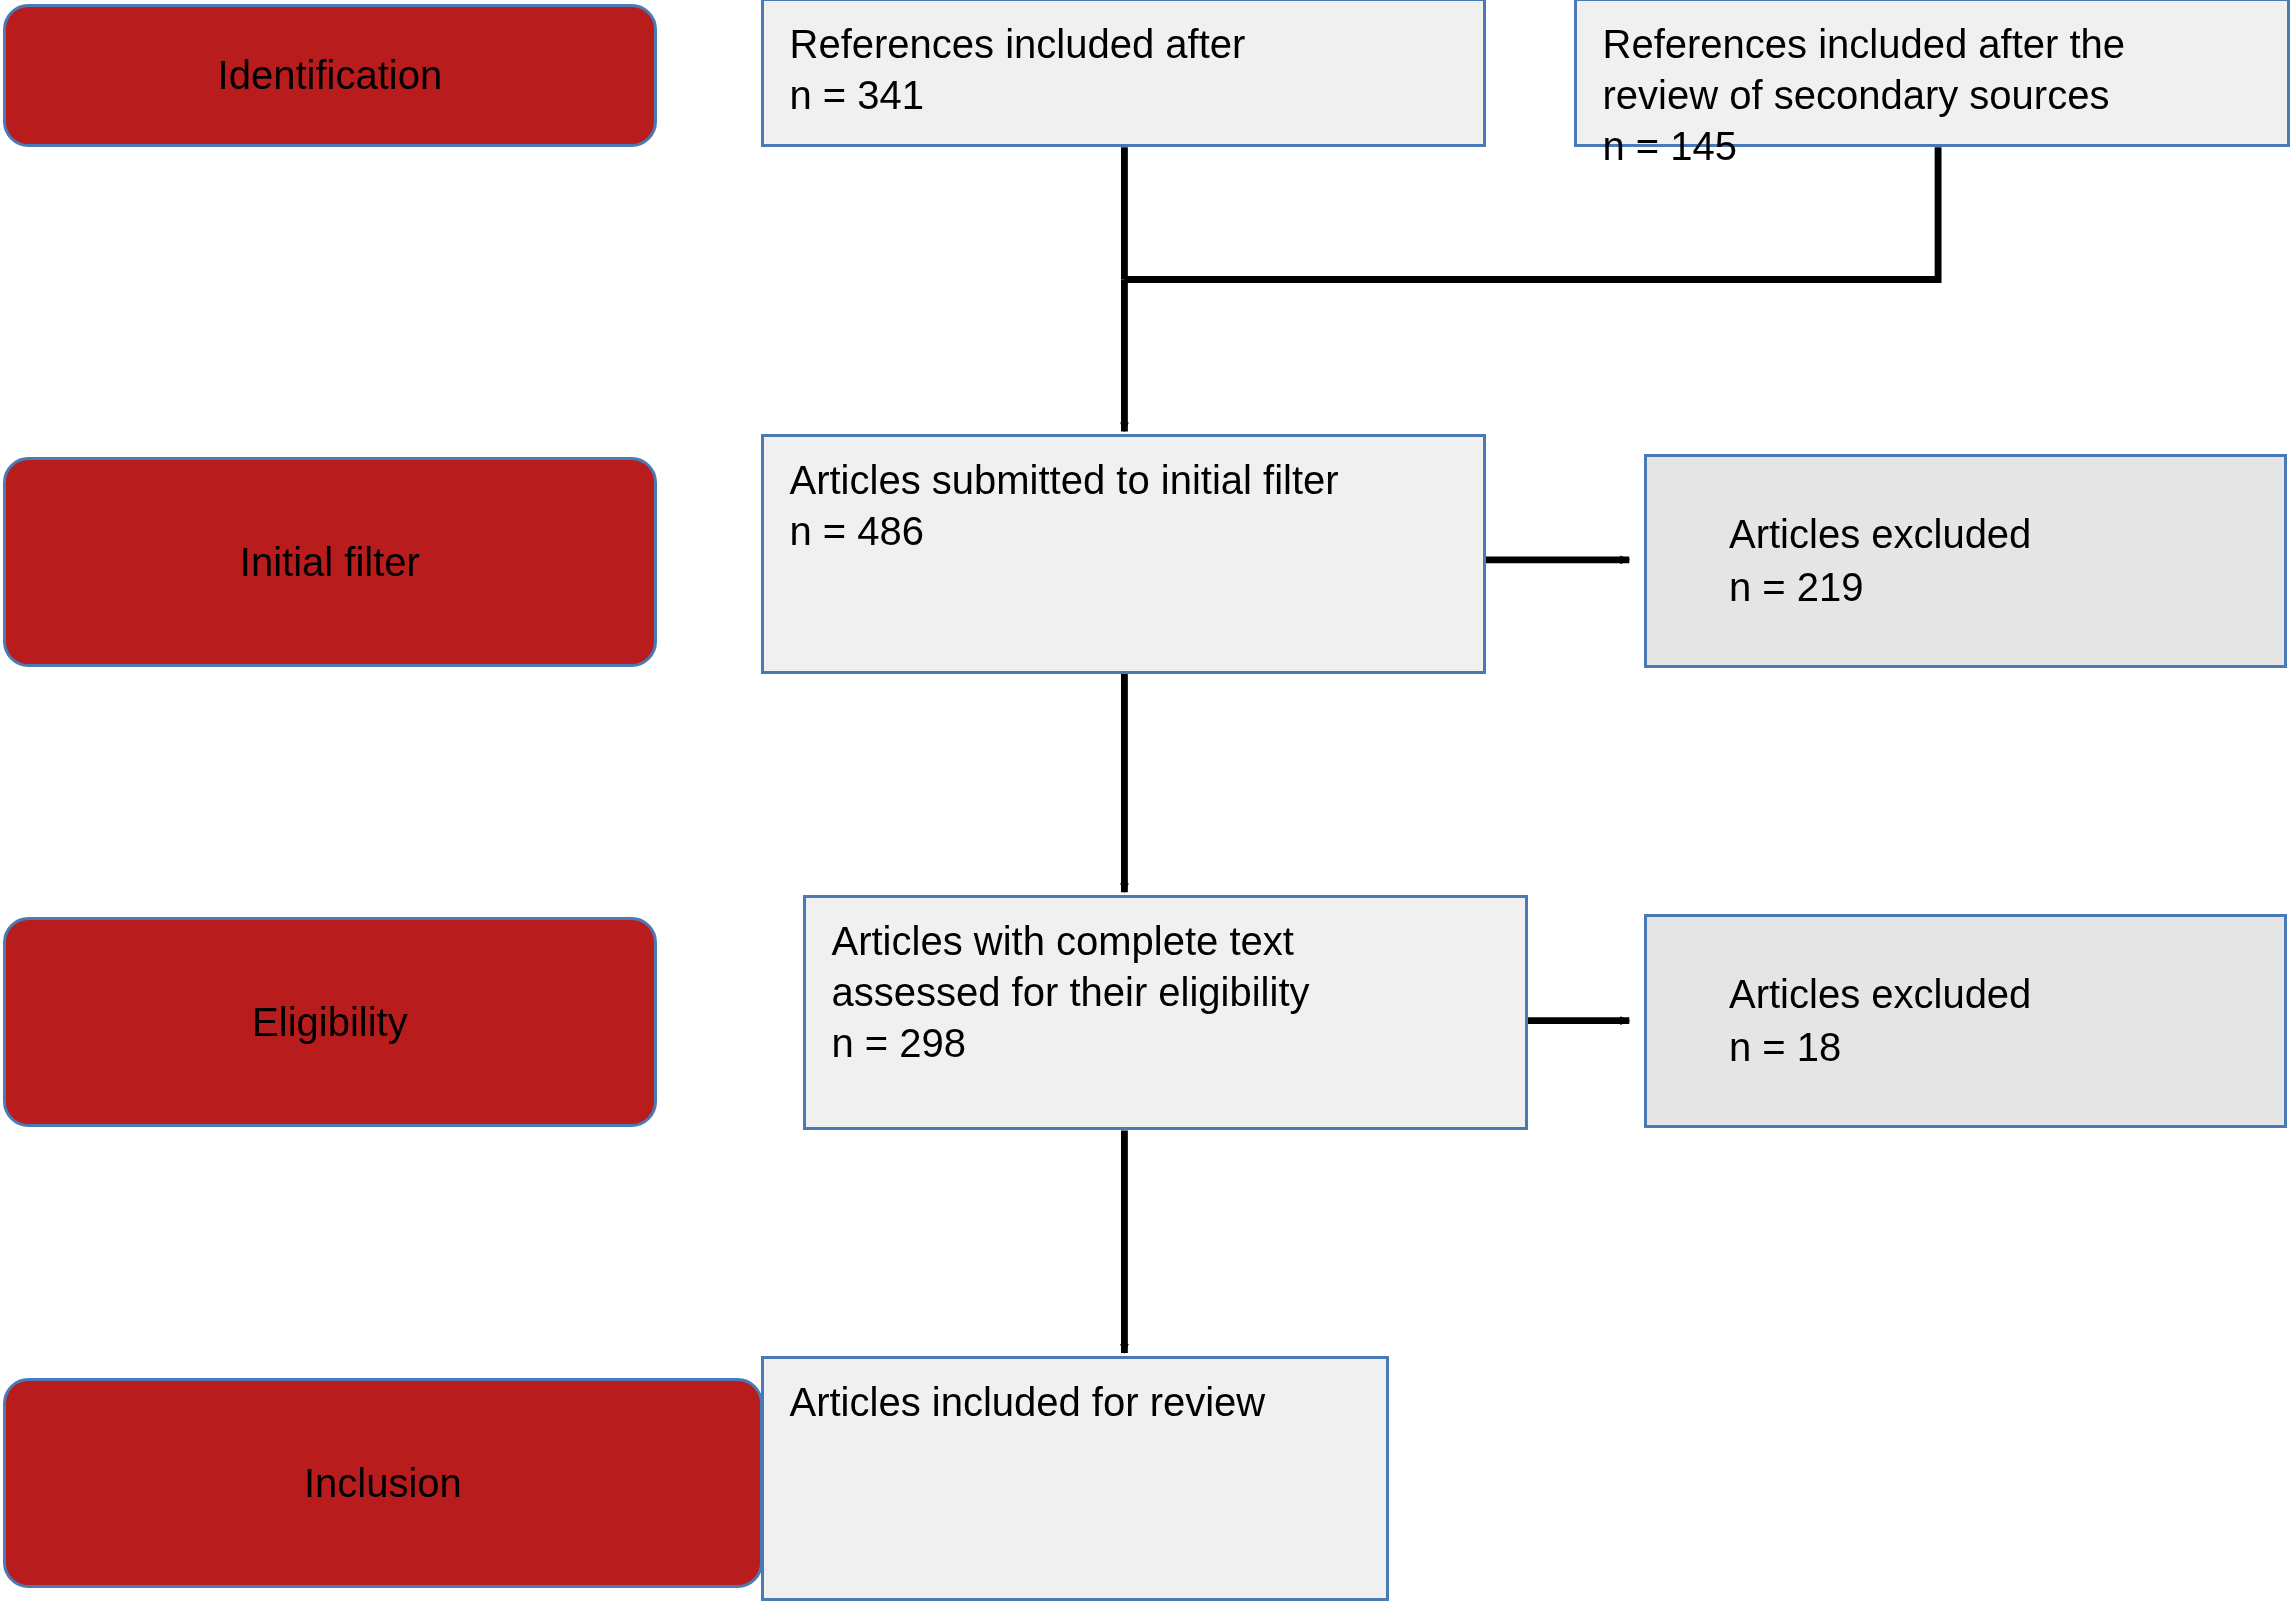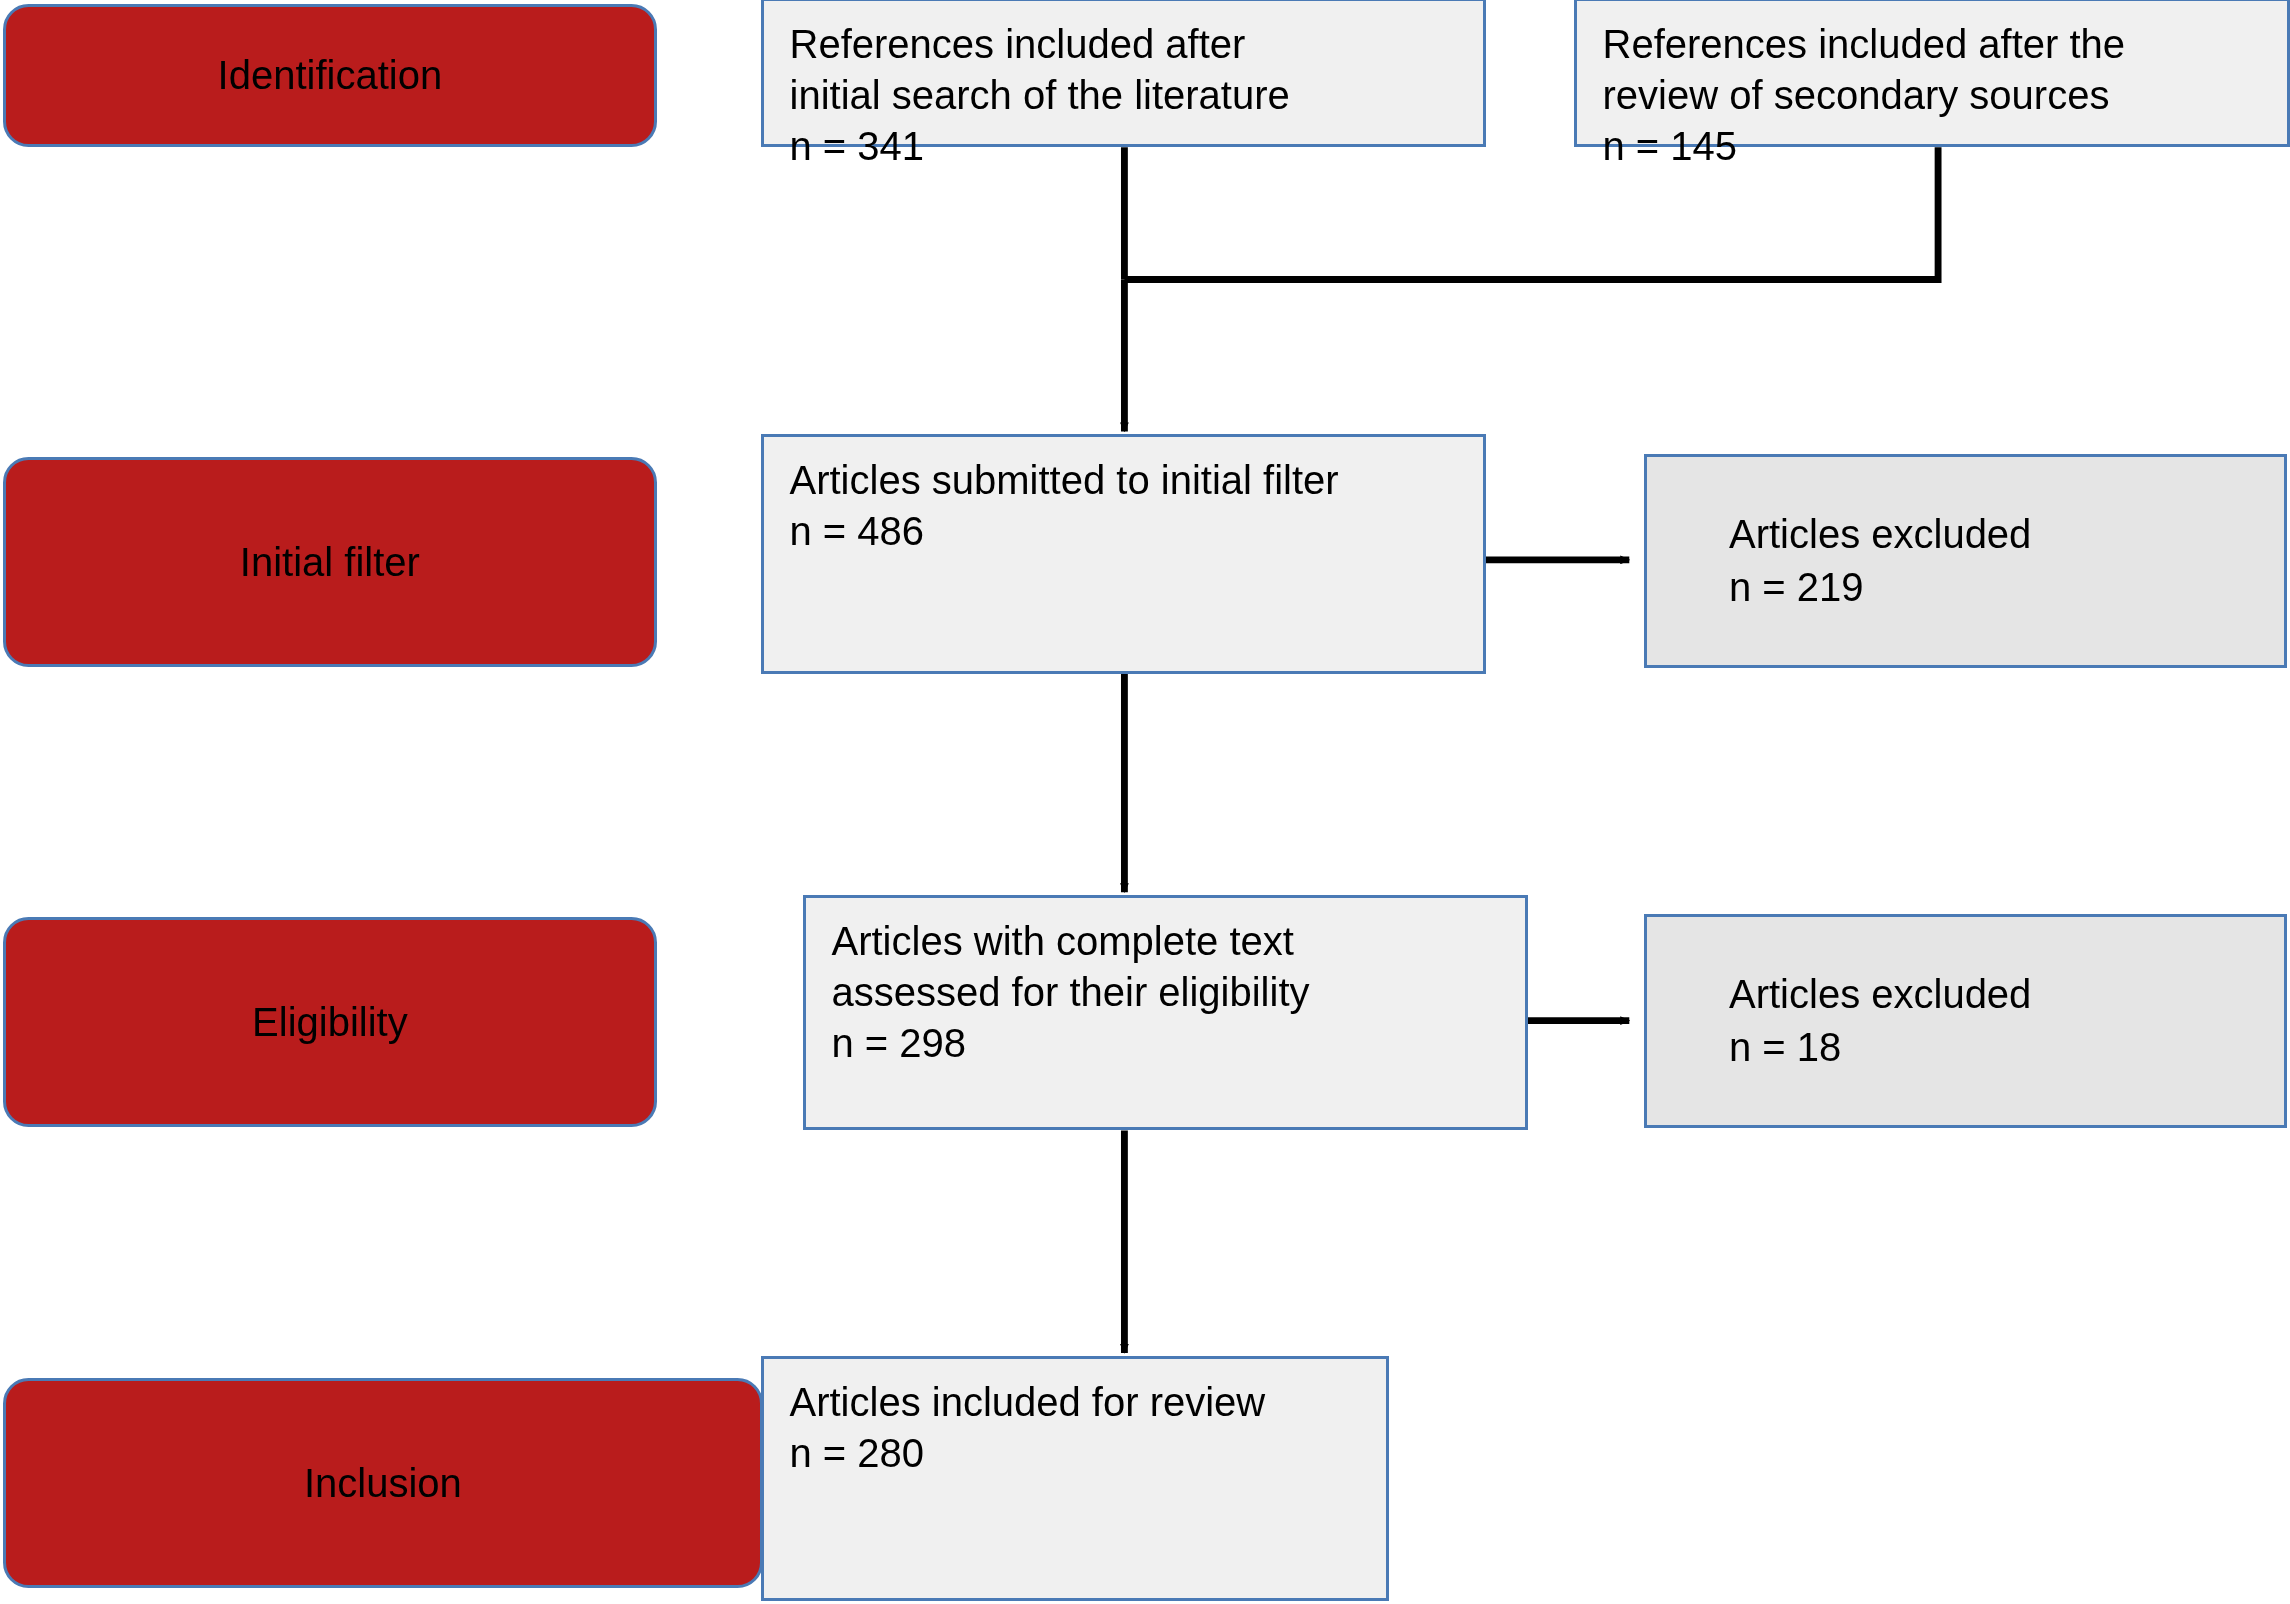--- a/index.html
+++ b/index.html
@@ -77,21 +77,20 @@
   <div class="node stage" style="left:2.9px;top:457px;width:654px;height:210px;">
     <span>Initial filter</span>
   </div>
 
   <div class="node stage" style="left:2.9px;top:1378px;width:760px;height:210px;">
     <span>Inclusion</span>
   </div>
 
   <div class="node content" style="left:761px;top:-2px;width:725px;height:149px;">
     <span class="line">References included after</span>
-    <span class="line">initial search of the literature</span>
     <span class="line">n = 341</span>
   </div>
 
   <div class="node content" style="left:1574px;top:-2px;width:716px;height:149px;">
     <span class="line">References included after the</span>
     <span class="line">review of secondary sources</span>
     <span class="line">n = 145</span>
   </div>
 
   <div class="node content" style="left:761px;top:434px;width:725px;height:240px;">
@@ -100,21 +99,20 @@
   </div>
 
   <div class="node content" style="left:803px;top:895px;width:725px;height:235px;">
     <span class="line">Articles with complete text</span>
     <span class="line">assessed for their eligibility</span>
     <span class="line">n = 298</span>
   </div>
 
   <div class="node content" style="left:761px;top:1356px;width:628px;height:245px;">
     <span class="line">Articles included for review</span>
-    <span class="line">n = 280</span>
   </div>
 
   <div class="node excluded" style="left:1644px;top:454px;width:643px;height:214px;">
     <span class="line">Articles excluded</span>
     <span class="line">n = 219</span>
   </div>
 
   <div class="node excluded" style="left:1644px;top:914px;width:643px;height:214px;">
     <span class="line">Articles excluded</span>
     <span class="line">n = 18</span>

